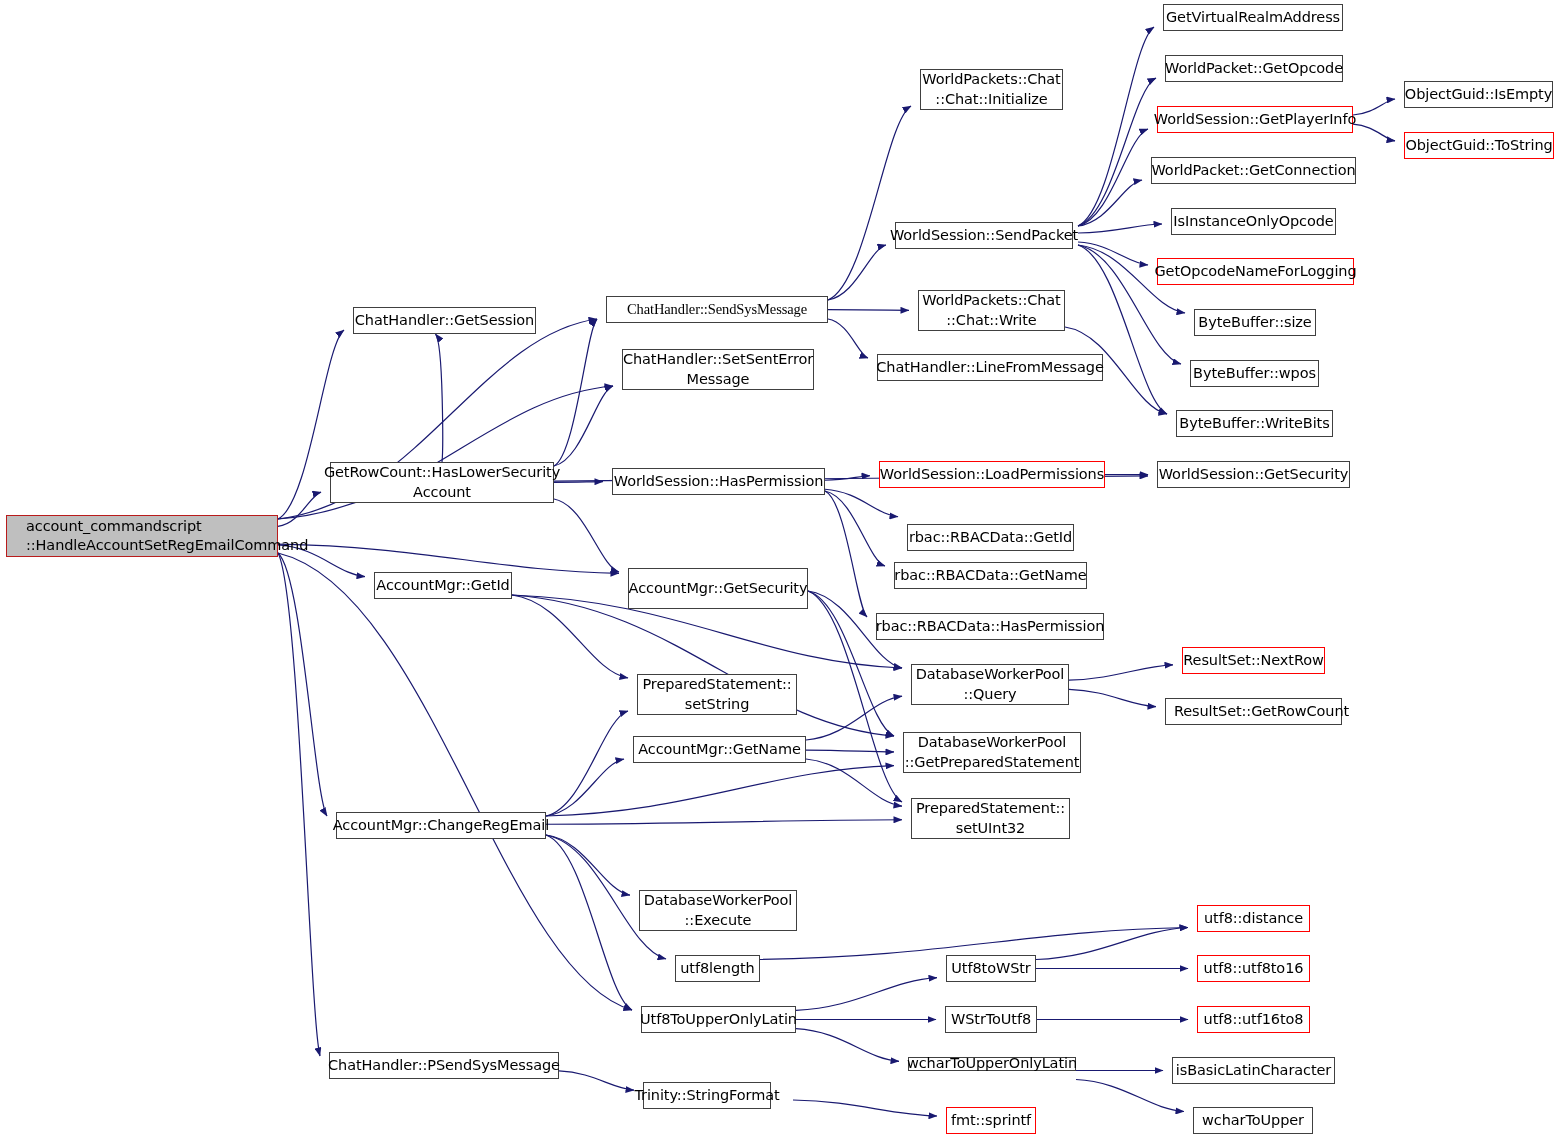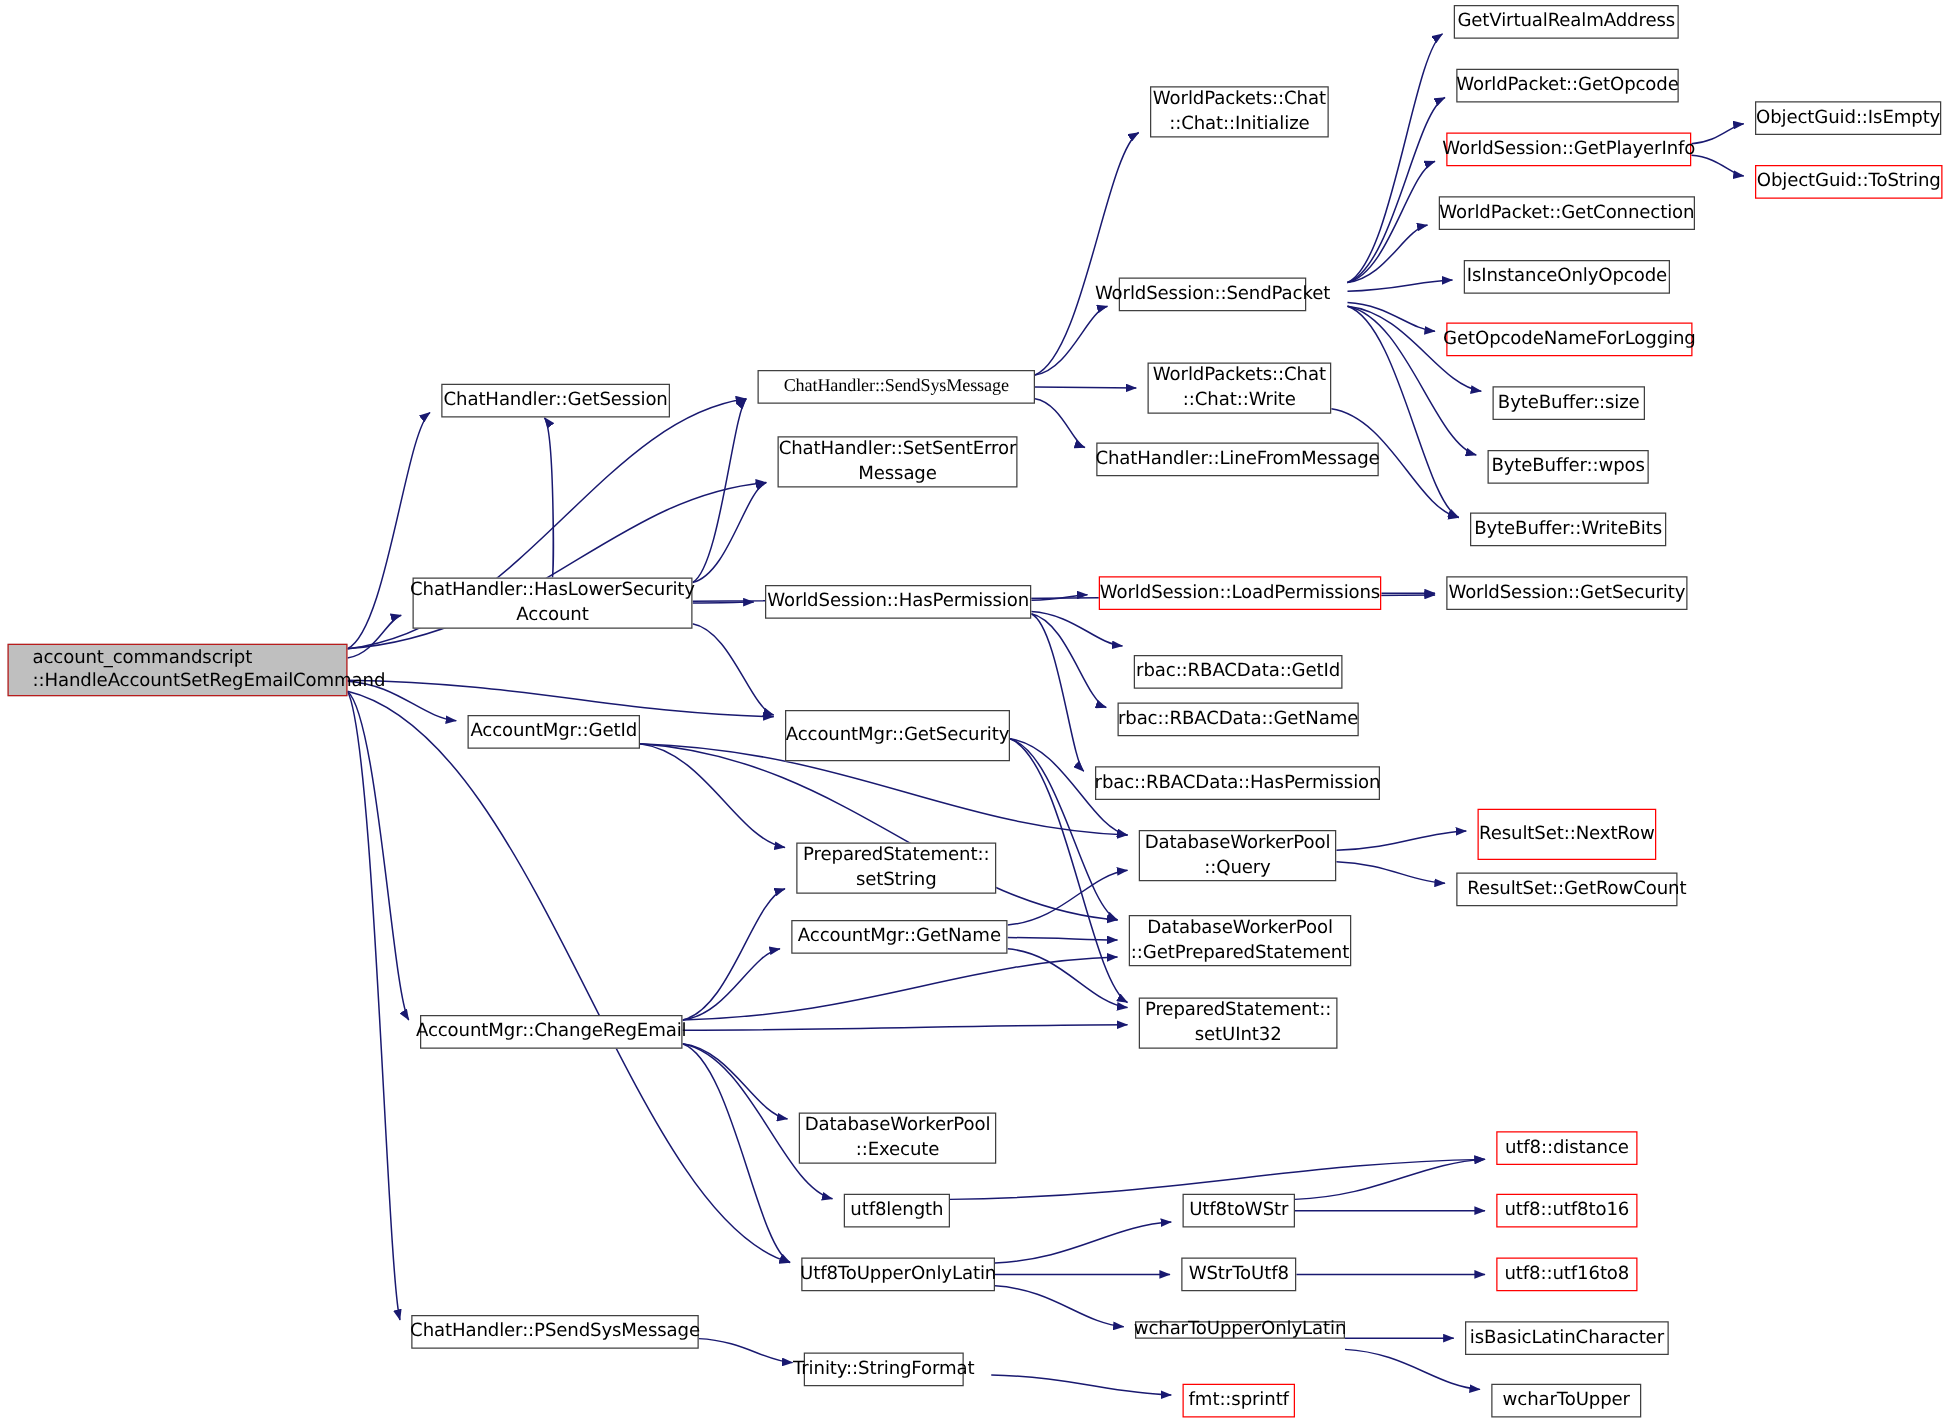--- a/index.html
+++ b/index.html
@@ -130,31 +130,31 @@
         <path d="M 793,1100 C 857.26,1101.28 887.86,1114.72 937,1116" fill="none" stroke="#191970" stroke-width="1.2" marker-end="url(#arrowhead)"></path>
       </g>
   </svg>
   <div id="node-layer">
       <div class="node root" style="left: 6px; top: 515px; width: 272px; height: 42px;">account_commandscript
 ::HandleAccountSetRegEmailCommand</div>
       <div class="node" style="left: 353px; top: 307px; width: 183px; height: 27px;">ChatHandler::GetSession</div>
       <div class="node" style="left: 606px; top: 296px; width: 222px; height: 27px; font-family: Liberation Serif, serif;">ChatHandler::SendSysMessage</div>
       <div class="node" style="left: 622px; top: 349px; width: 192px; height: 41px;">ChatHandler::SetSentError
 Message</div>
-      <div class="node" style="left: 330px; top: 462px; width: 224px; height: 41px;">ChatHandler::HasLowerSecurity
+      <div class="node" style="left: 330px; top: 462px; width: 224px; height: 41px;">GetRowCount::HasLowerSecurity
 Account</div>
       <div class="node" style="left: 612px; top: 468px; width: 213px; height: 27px;">WorldSession::HasPermission</div>
       <div class="node red" style="left: 879px; top: 461px; width: 226px; height: 27px;">WorldSession::LoadPermissions</div>
       <div class="node" style="left: 1157px; top: 461px; width: 193px; height: 27px;">WorldSession::GetSecurity</div>
       <div class="node" style="left: 920px; top: 69px; width: 143px; height: 41px;">WorldPackets::Chat
 ::Chat::Initialize</div>
       <div class="node" style="left: 918px; top: 290px; width: 147px; height: 41px;">WorldPackets::Chat
 ::Chat::Write</div>
       <div class="node" style="left: 877px; top: 354px; width: 226px; height: 27px;">ChatHandler::LineFromMessage</div>
-      <div class="node" style="left: 895px; top: 222px; width: 150px; height: 27px; text-align: right;">WorldSession::SendPacket</div>
+      <div class="node" style="left: 895px; top: 222px; width: 178px; height: 27px; text-align: right;">WorldSession::SendPacket</div>
       <div class="node" style="left: 1163px; top: 4px; width: 180px; height: 27px;">GetVirtualRealmAddress</div>
       <div class="node" style="left: 1165px; top: 55px; width: 178px; height: 27px;">WorldPacket::GetOpcode</div>
       <div class="node red" style="left: 1157px; top: 106px; width: 196px; height: 27px;">WorldSession::GetPlayerInfo</div>
       <div class="node" style="left: 1151px; top: 157px; width: 205px; height: 27px;">WorldPacket::GetConnection</div>
       <div class="node" style="left: 1171px; top: 208px; width: 165px; height: 27px;">IsInstanceOnlyOpcode</div>
       <div class="node red" style="left: 1157px; top: 258px; width: 197px; height: 27px;">GetOpcodeNameForLogging</div>
       <div class="node" style="left: 1194px; top: 309px; width: 122px; height: 27px;">ByteBuffer::size</div>
       <div class="node" style="left: 1190px; top: 360px; width: 129px; height: 27px;">ByteBuffer::wpos</div>
       <div class="node" style="left: 1176px; top: 410px; width: 157px; height: 27px;">ByteBuffer::WriteBits</div>
       <div class="node" style="left: 1404px; top: 81px; width: 149px; height: 27px;">ObjectGuid::IsEmpty</div>
@@ -167,21 +167,21 @@
       <div class="node" style="left: 637px; top: 674px; width: 160px; height: 41px;">PreparedStatement::
 setString</div>
       <div class="node" style="left: 633px; top: 736px; width: 173px; height: 27px;">AccountMgr::GetName</div>
       <div class="node" style="left: 336px; top: 812px; width: 210px; height: 27px;">AccountMgr::ChangeRegEmail</div>
       <div class="node" style="left: 911px; top: 664px; width: 158px; height: 41px;">DatabaseWorkerPool
 ::Query</div>
       <div class="node" style="left: 903px; top: 732px; width: 178px; height: 41px;">DatabaseWorkerPool
 ::GetPreparedStatement</div>
       <div class="node" style="left: 911px; top: 798px; width: 159px; height: 41px;">PreparedStatement::
 setUInt32</div>
-      <div class="node red" style="left: 1182px; top: 647px; width: 143px; height: 41px;">ResultSet::NextRow</div>
+      <div class="node red" style="left: 1182px; top: 647px; width: 143px; height: 27px;">ResultSet::NextRow</div>
       <div class="node" style="left: 1165px; top: 698px; width: 177px; height: 27px; padding-left: 20px;">ResultSet::GetRowCount</div>
       <div class="node" style="left: 639px; top: 890px; width: 158px; height: 41px;">DatabaseWorkerPool
 ::Execute</div>
       <div class="node" style="left: 675px; top: 955px; width: 85px; height: 27px;">utf8length</div>
       <div class="node" style="left: 641px; top: 1006px; width: 155px; height: 27px;">Utf8ToUpperOnlyLatin</div>
       <div class="node" style="left: 329px; top: 1052px; width: 230px; height: 27px;">ChatHandler::PSendSysMessage</div>
       <div class="node" style="left: 643px; top: 1082px; width: 128px; height: 27px;">Trinity::StringFormat</div>
       <div class="node" style="left: 946px; top: 955px; width: 90px; height: 27px;">Utf8toWStr</div>
       <div class="node" style="left: 945px; top: 1006px; width: 92px; height: 27px;">WStrToUtf8</div>
       <div class="node" style="left: 908px; top: 1057px; width: 168px; height: 14px;">wcharToUpperOnlyLatin</div>

